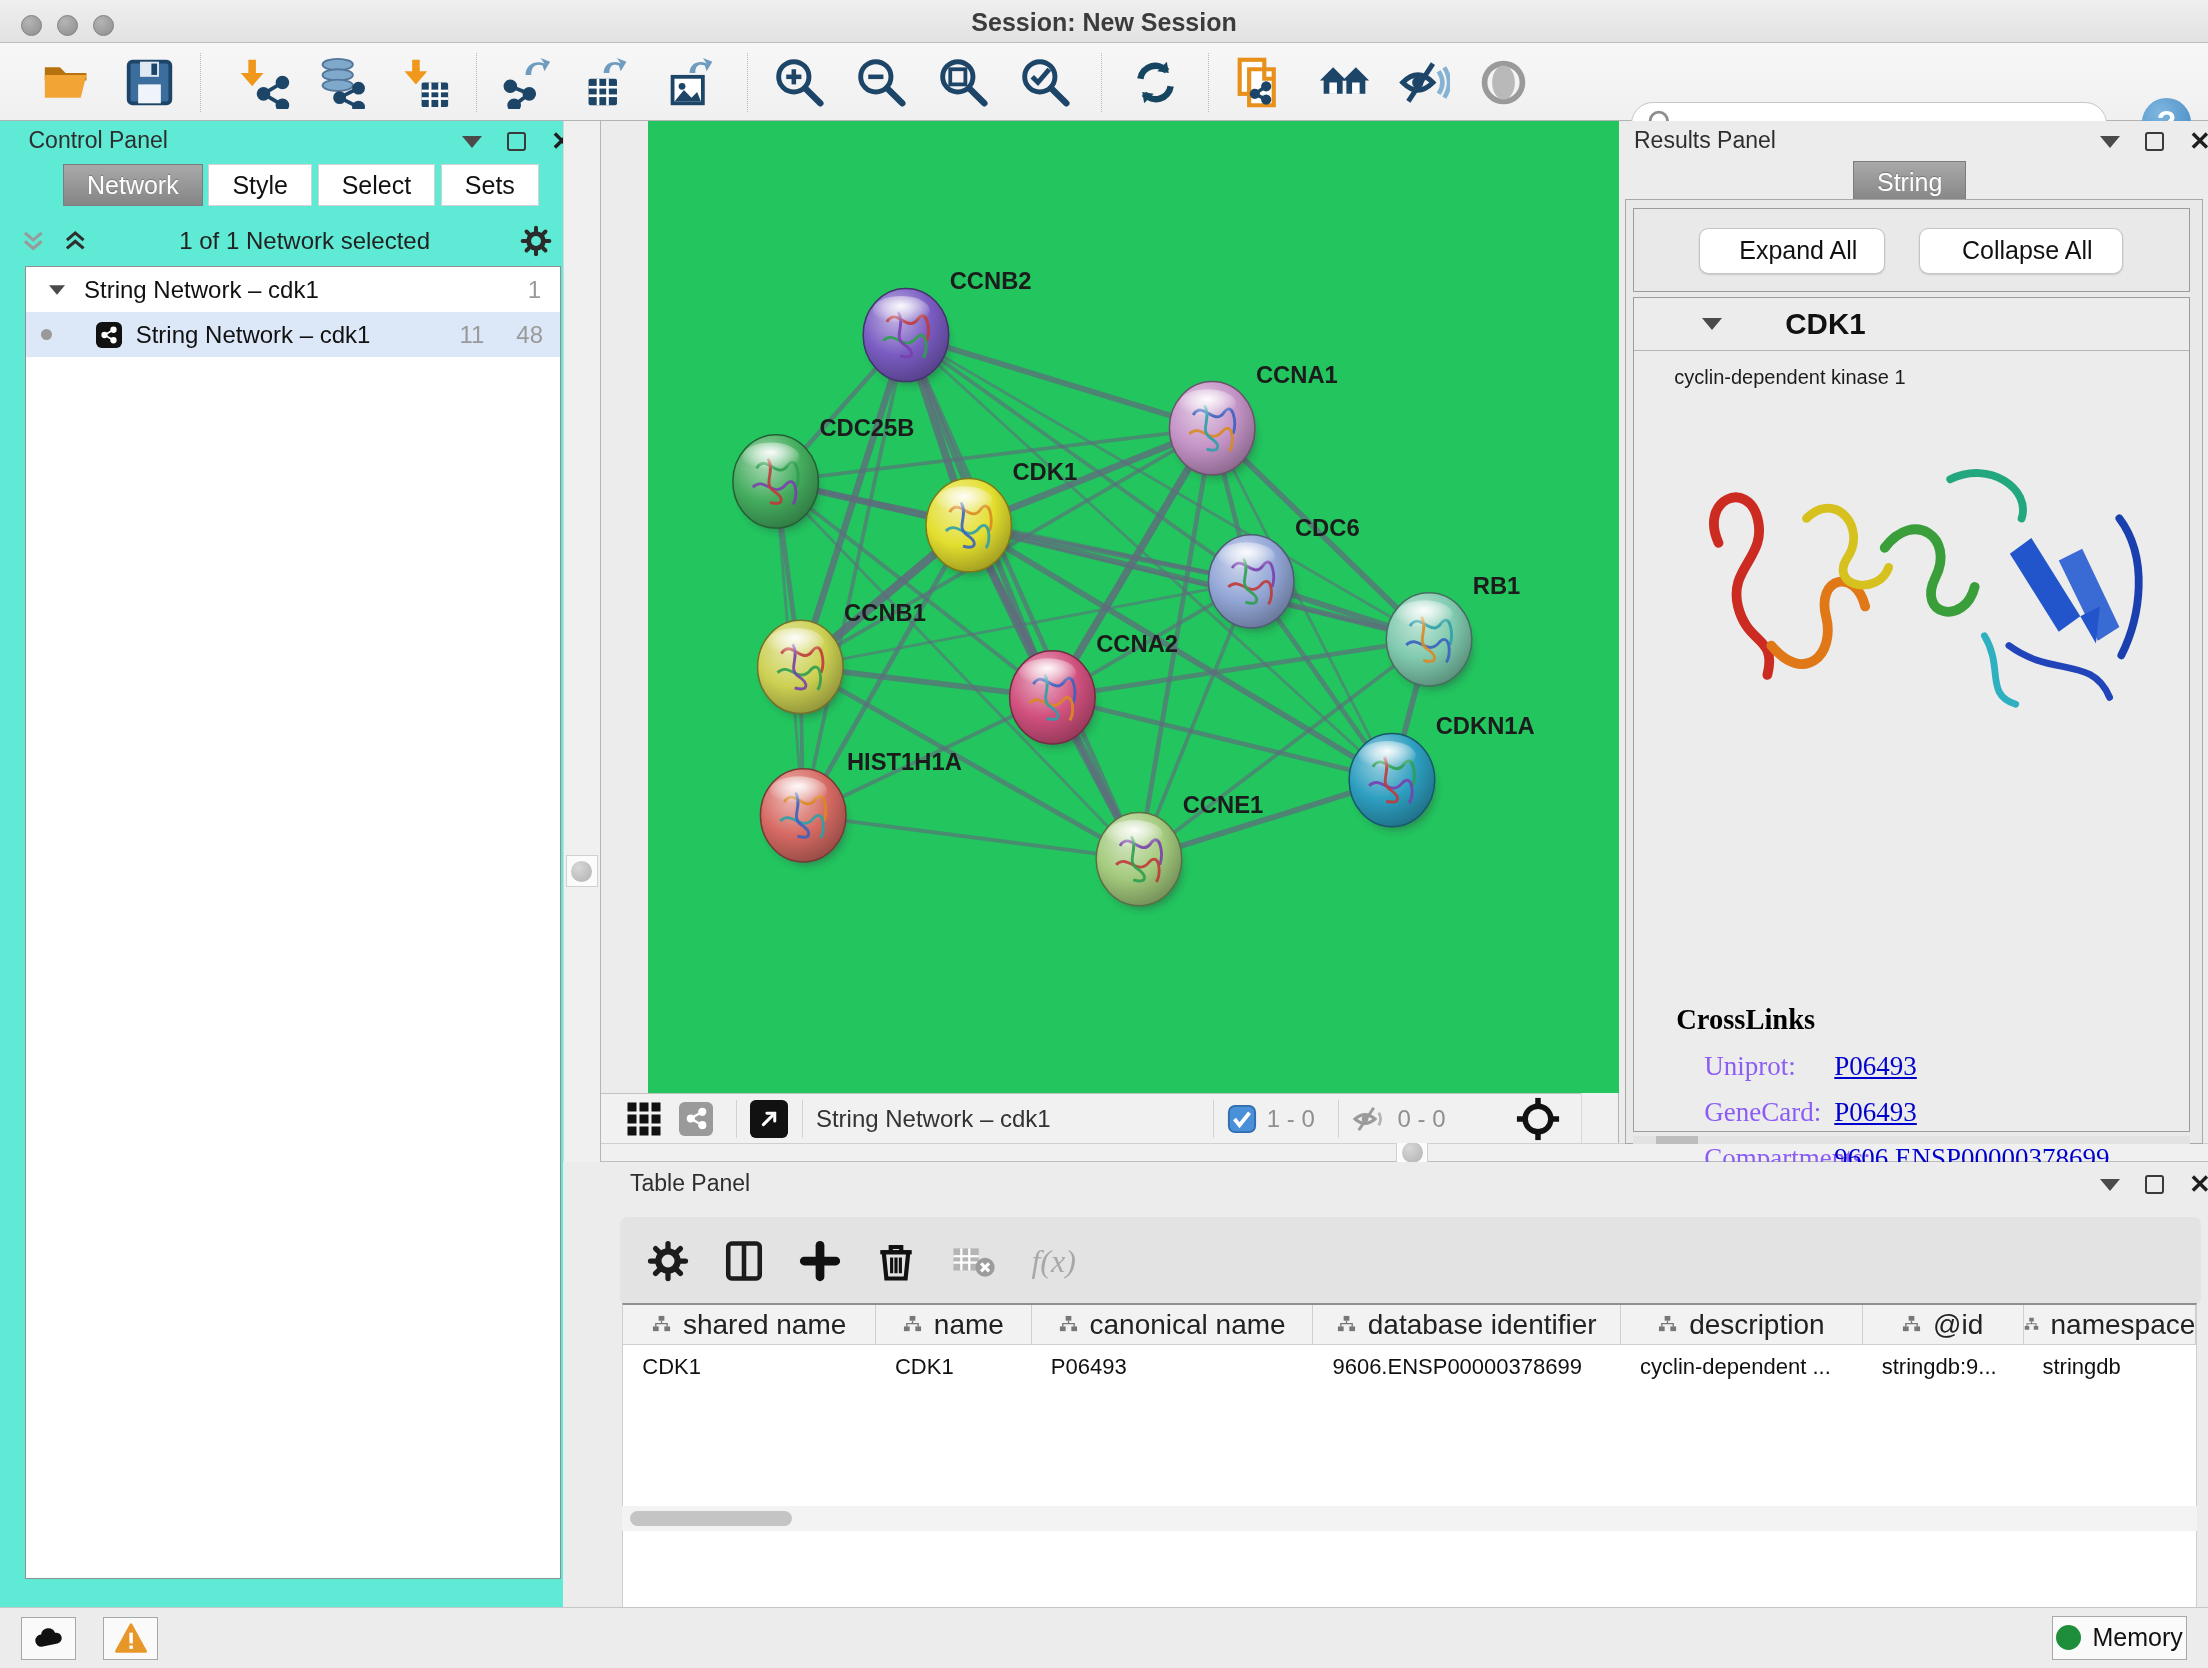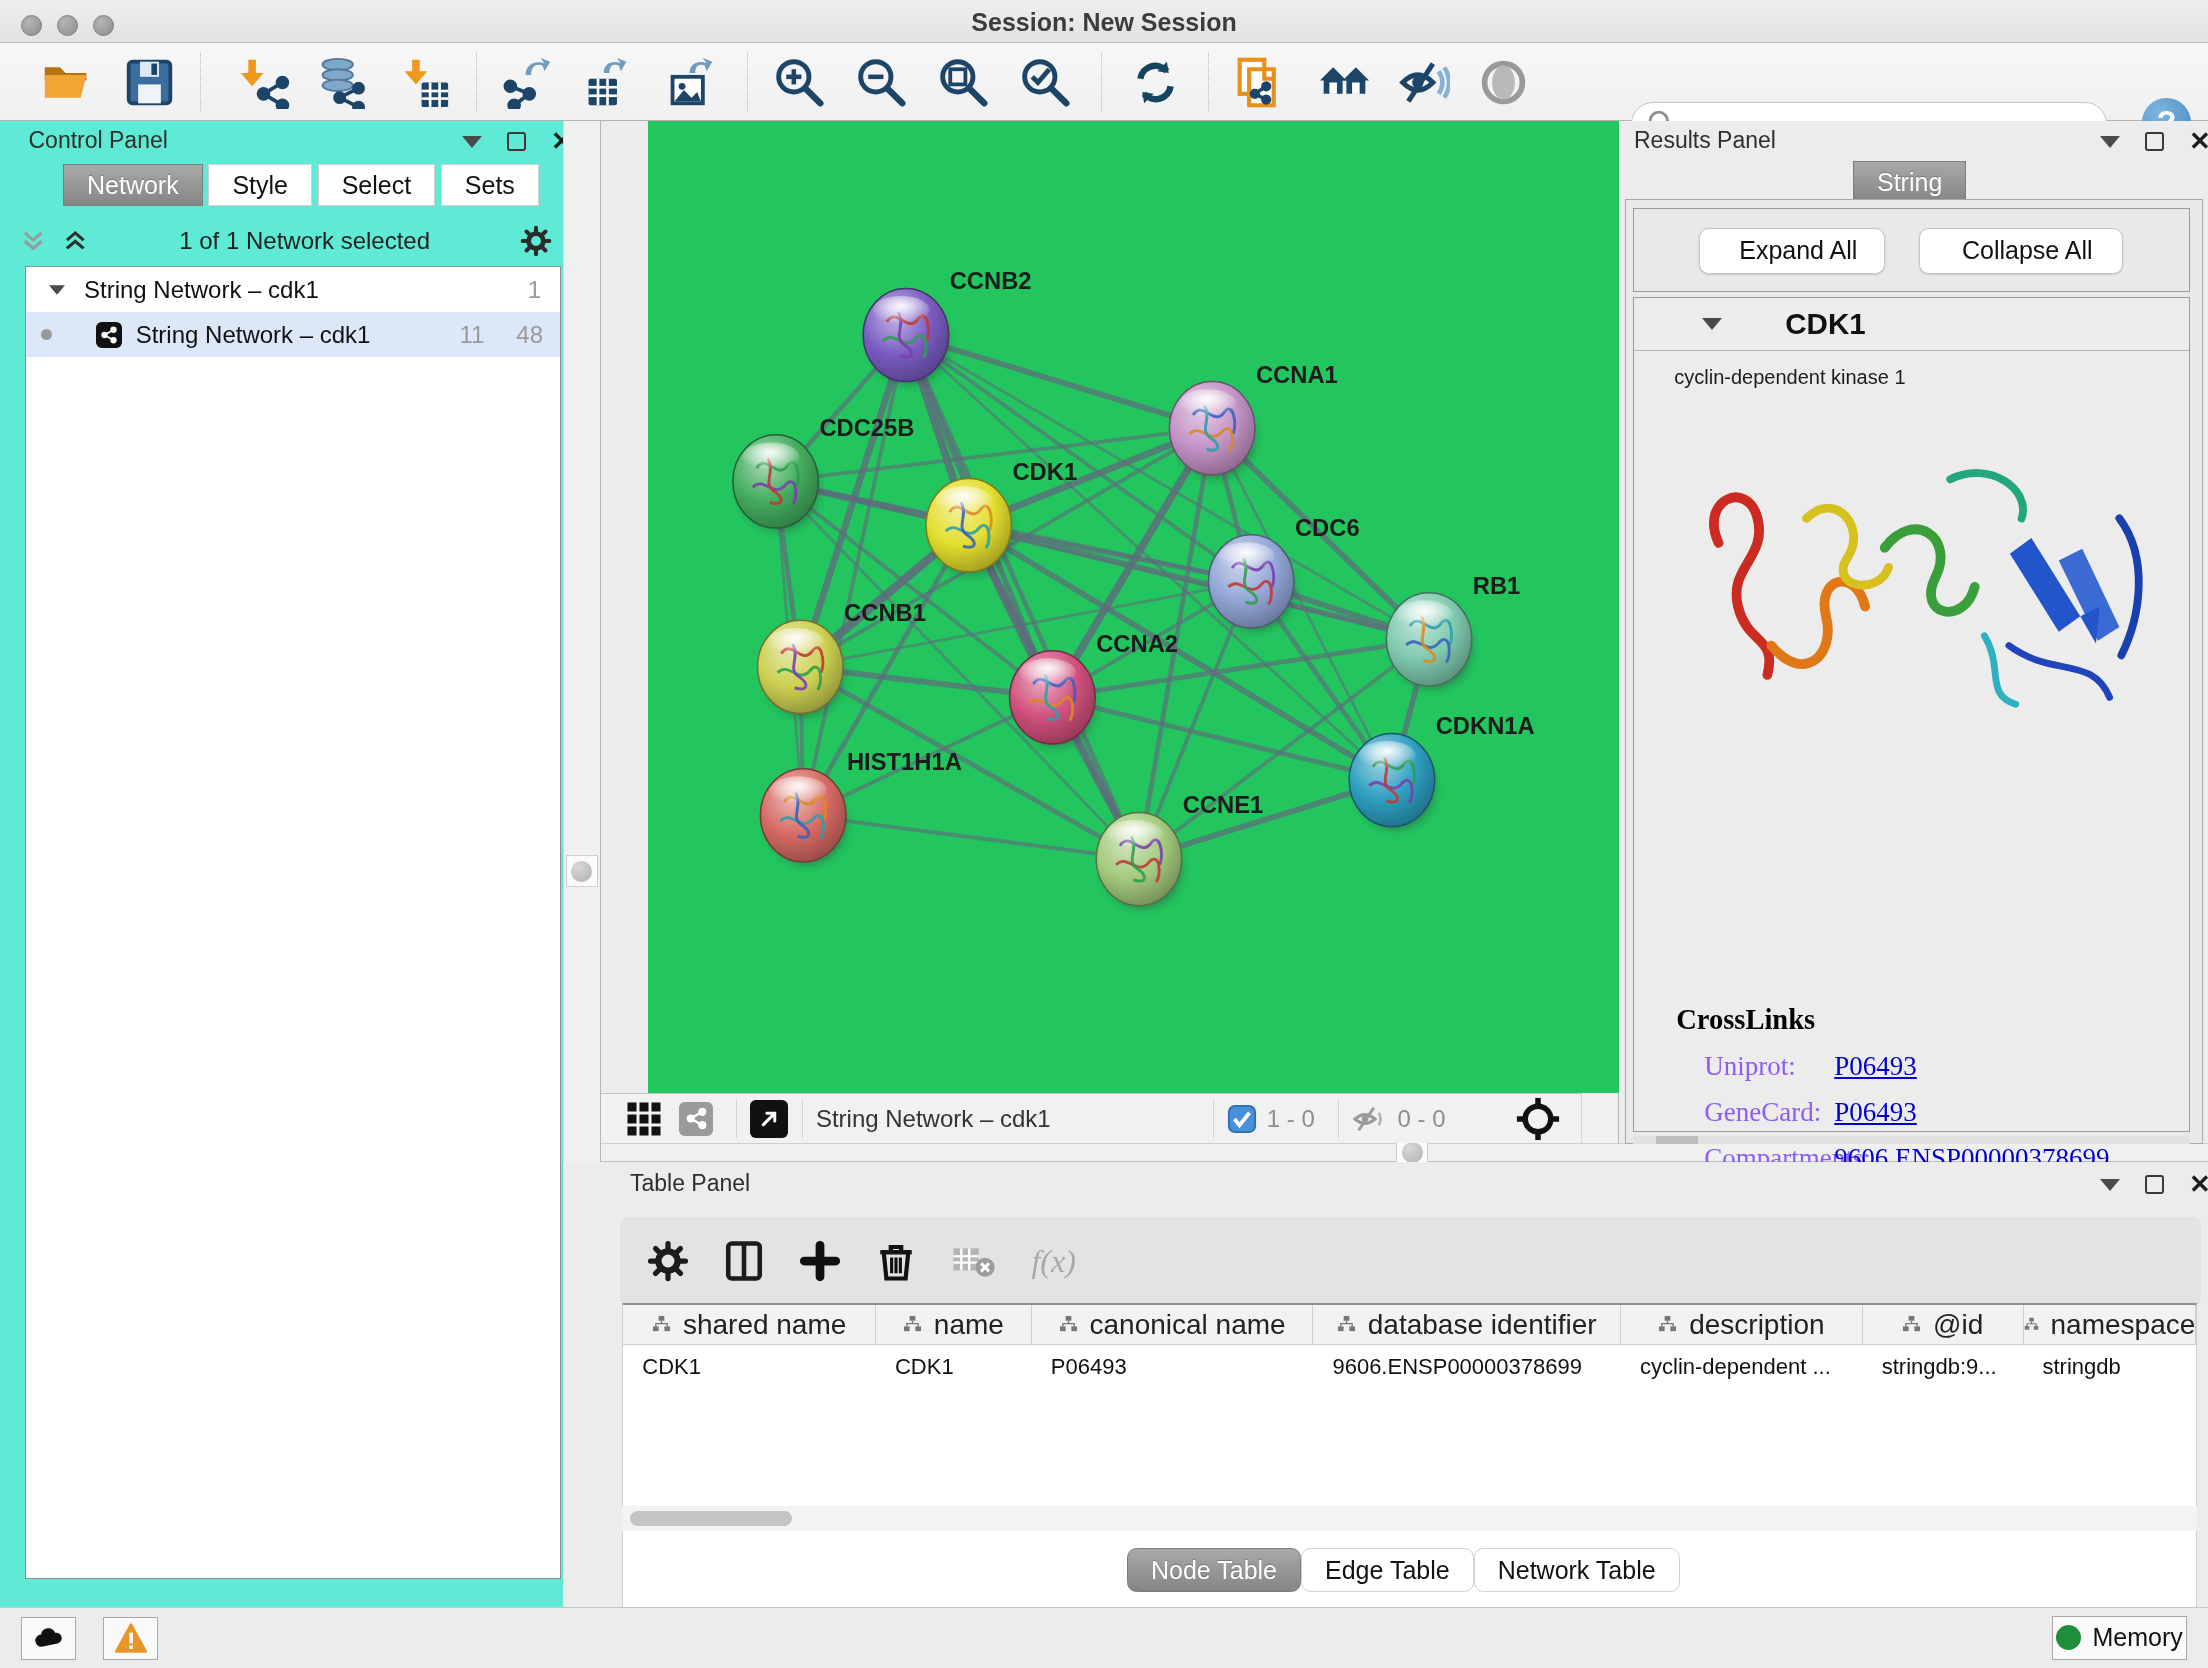--- a/index.html
+++ b/index.html
@@ -897,25 +897,20 @@
         <div class="td" style="width: 282px;">P06493</div>
         <div class="td" style="width: 308px;">9606.ENSP00000378699</div>
         <div class="td" style="width: 242px;">cyclin-dependent ...</div>
         <div class="td" style="width: 161px;">stringdb:9...</div>
         <div class="td" style="width: 173px;">stringdb</div>
       </div>
   </div>
   <div id="tp-hscroll">
       <div id="tp-hthumb"></div>
     </div>
-  <div id="tp-tabs">
-    <div class="tab sel">Node Table</div>
-    <div class="tab">Edge Table</div>
-    <div class="tab">Network Table</div>
-  </div>
 </div>
 
 <div id="statusbar">
   <div class="sb-btn" style="left:21px">
     <svg width="34" height="28.5" viewBox="0 0 28 20">
       <path d="M8,17 a5,5 0 0 1 -0.5,-10 a6,6 0 0 1 11.5,-1.5 a4.5,4.5 0 0 1 2,8.8 Z" fill="#111"></path>
     </svg>
   </div>
   <div class="sb-btn" style="left:103px">
     <svg width="32" height="30" viewBox="0 0 24 22">

